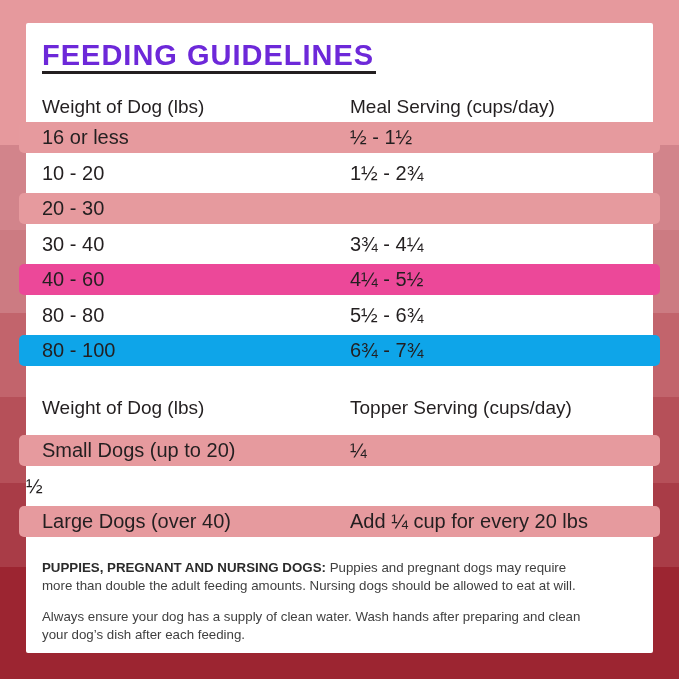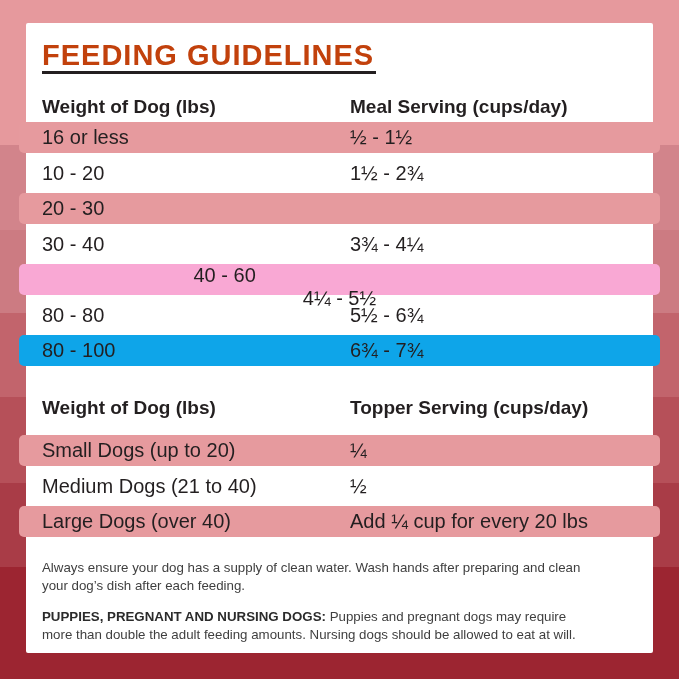--- a/index.html
+++ b/index.html
@@ -19,28 +19,28 @@
   .band:nth-child(6) { height: 84px;  background: #a93c47; }
   .band:nth-child(7) { height: 112px; background: #9c2531; }
 
   .card {
     position: absolute; left: 26px; top: 23px; width: 627px; height: 630px;
     background: #ffffff; border-radius: 2px; box-sizing: border-box;
     padding-top: 20px;
   }
   .title-wrap { margin-left: 16px; }
   .title {
-    display: inline-block; margin: 0; color: #c2410c;
+    display: inline-block; margin: 0; color: #6d28d9;
     font-size: 29px; font-weight: 900; letter-spacing: 1px; line-height: 24px;
     padding-bottom: 4px; padding-right: 2px;
     border-bottom: 3px solid #231f20;
   }
   .thead {
     display: flex; align-items: center; height: 30px;
-    font-weight: bold; font-size: 19px; color: #231f20;
+    font-weight: normal; font-size: 19px; color: #231f20;
   }
   .thead.first { margin-top: 18px; }
   .thead.second { margin-top: 27px; }
   .c1 { width: 324px; box-sizing: border-box; padding-left: 16px; flex: 0 0 auto; }
   .c2 { flex: 1; }
   .rows2 { margin-top: 12px; }
   .row {
     display: flex; align-items: center; height: 31px; margin-bottom: 4.5px;
     font-size: 20px; color: #231f20;
   }
@@ -88,21 +88,21 @@
       <span class="c1">10 - 20</span>
       <span class="c2">1½ - 2¾</span>
     </div>
     <div class="row hl" style="background: rgb(230, 154, 158); gap: 39px;">
       <span class="c1">20 - 30</span>
     </div>
     <div class="row">
       <span class="c1">30 - 40</span>
       <span class="c2">3¾ - 4¼</span>
     </div>
-    <div class="row hl" style="background: #f9a8d4; flex-direction: column;">
+    <div class="row hl" style="background: #ec4899;">
       <span class="c1">40 - 60</span>
       <span class="c2">4¼ - 5½</span>
     </div>
     <div class="row">
       <span class="c1">80 - 80</span>
       <span class="c2">5½ - 6¾</span>
     </div>
     <div class="row hl" style="background: #0ea5e9;">
       <span class="c1">80 - 100</span>
       <span class="c2">6¾ - 7¾</span>
@@ -113,33 +113,32 @@
     <span class="c1">Weight of Dog (lbs)</span>
     <span class="c2">Topper Serving (cups/day)</span>
   </div>
 
   <div class="rows rows2">
     <div class="row hl" style="background: rgb(230, 154, 158);">
       <span class="c1">Small Dogs (up to 20)</span>
       <span class="c2">¼</span>
     </div>
     <div class="row">
-      <span class="c1">Medium Dogs (21 to 40)</span>
       <span class="c2">½</span>
     </div>
     <div class="row hl" style="background: rgb(230, 154, 158); justify-content: flex-end;">
       <span class="c1">Large Dogs (over 40)</span>
       <span class="c2">Add ¼ cup for every 20 lbs</span>
     </div>
   </div>
 
   <div class="notes">
     <p class="para">
+      <span class="nline"><span class="nbold">PUPPIES, PREGNANT AND NURSING DOGS:</span><span> Puppies and pregnant dogs may require</span></span>
+      <span class="nline">more than double the adult feeding amounts. Nursing dogs should be allowed to eat at will.</span>
+    </p>
+    <p class="para">
       <span class="nline">Always ensure your dog has a supply of clean water. Wash hands after preparing and clean</span>
       <span class="nline">your dog’s dish after each feeding.</span>
-    </p>
-    <p class="para">
-      <span class="nline"><span class="nbold">PUPPIES, PREGNANT AND NURSING DOGS:</span><span> Puppies and pregnant dogs may require</span></span>
-      <span class="nline">more than double the adult feeding amounts. Nursing dogs should be allowed to eat at will.</span>
     </p>
   </div>
 
 </div>
 
 </body></html>

